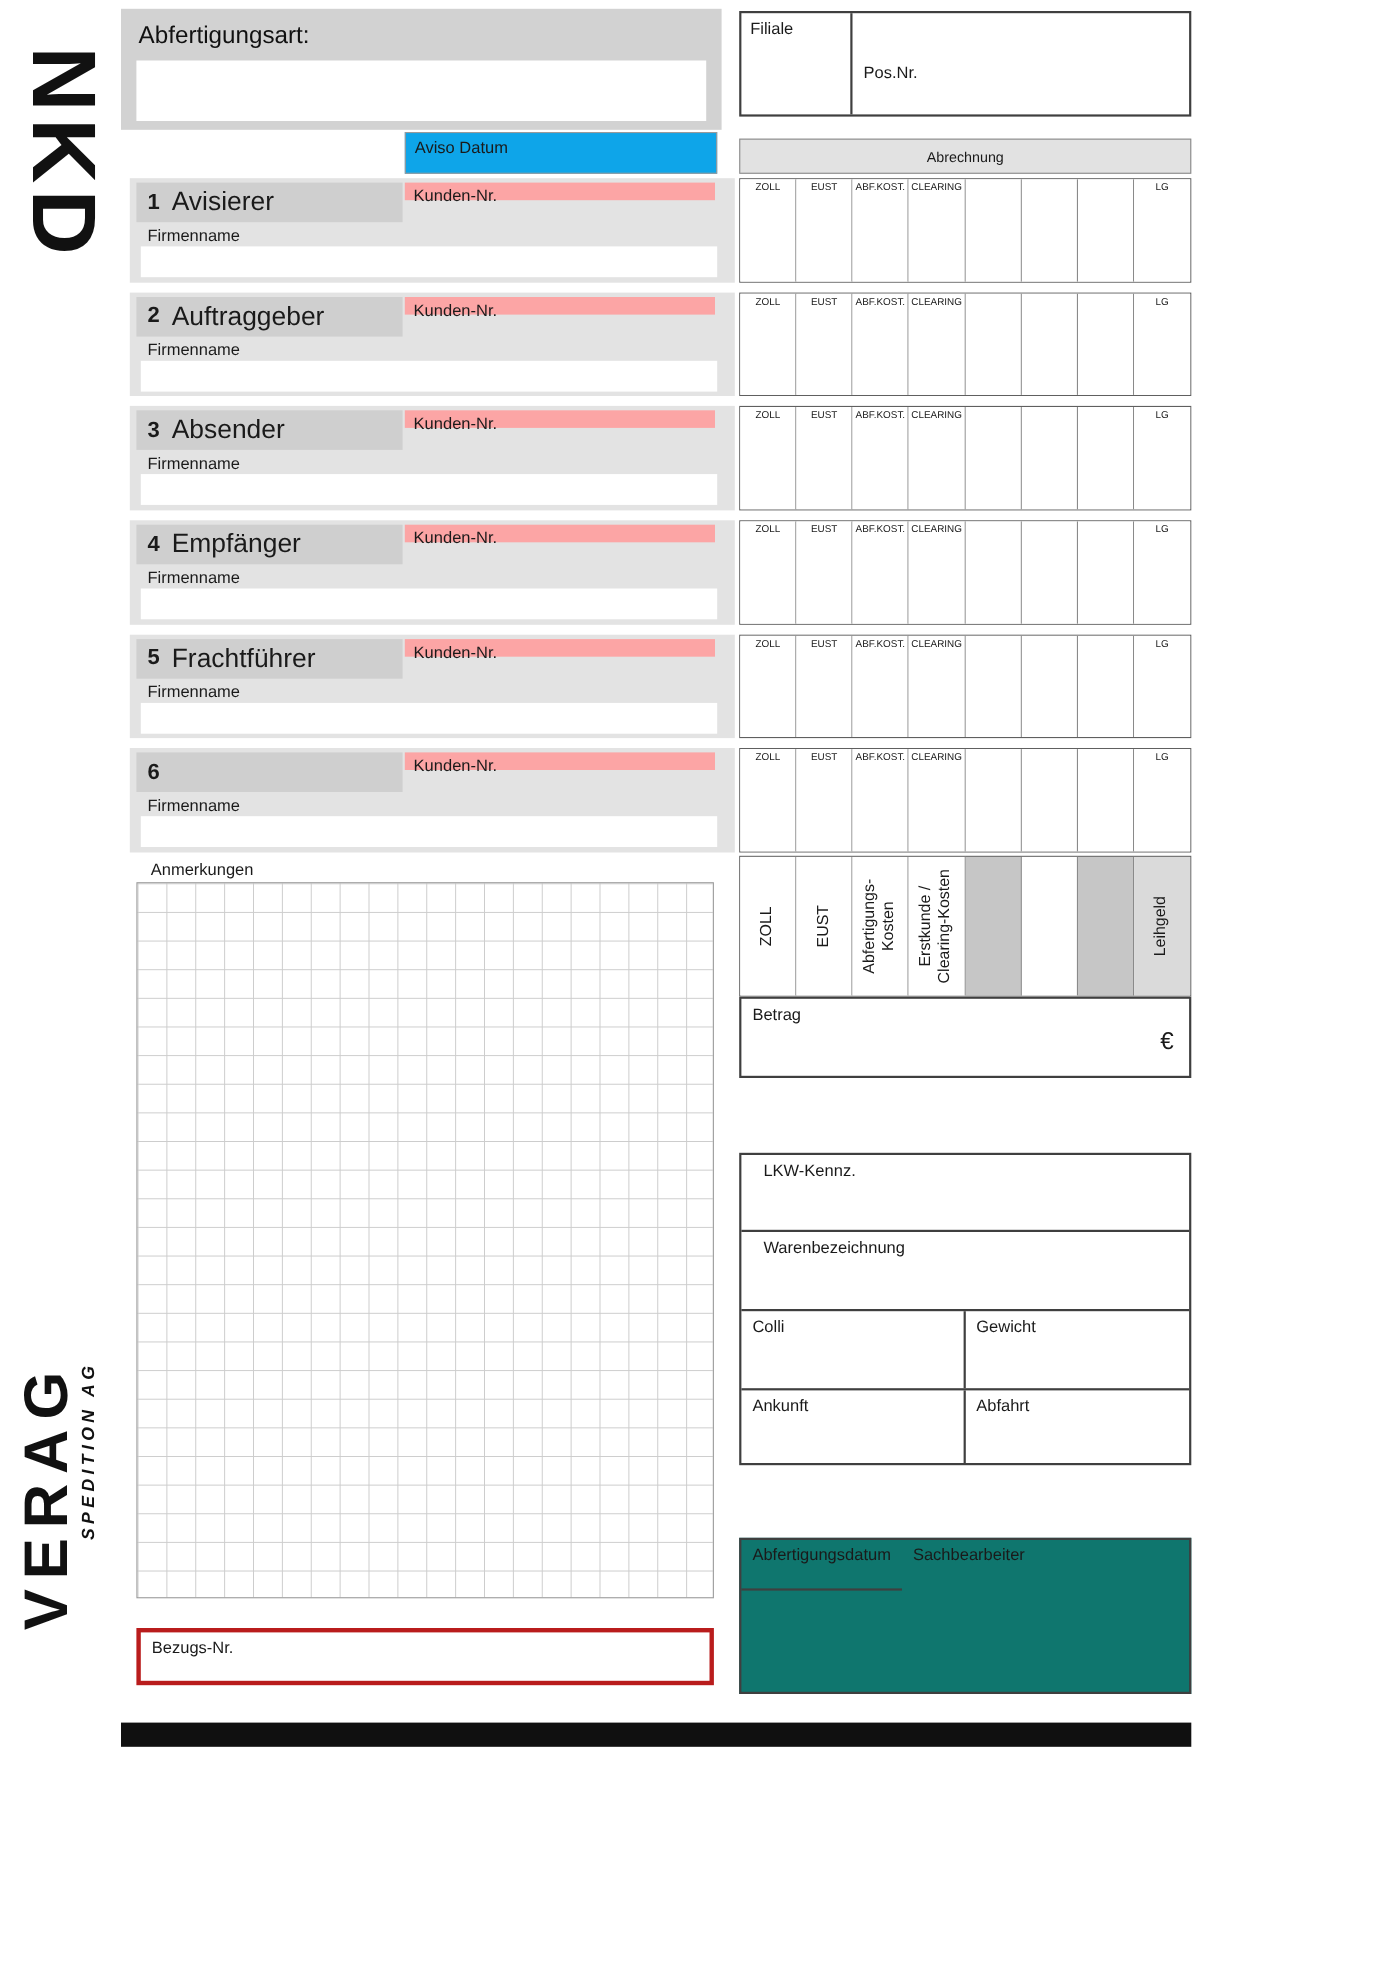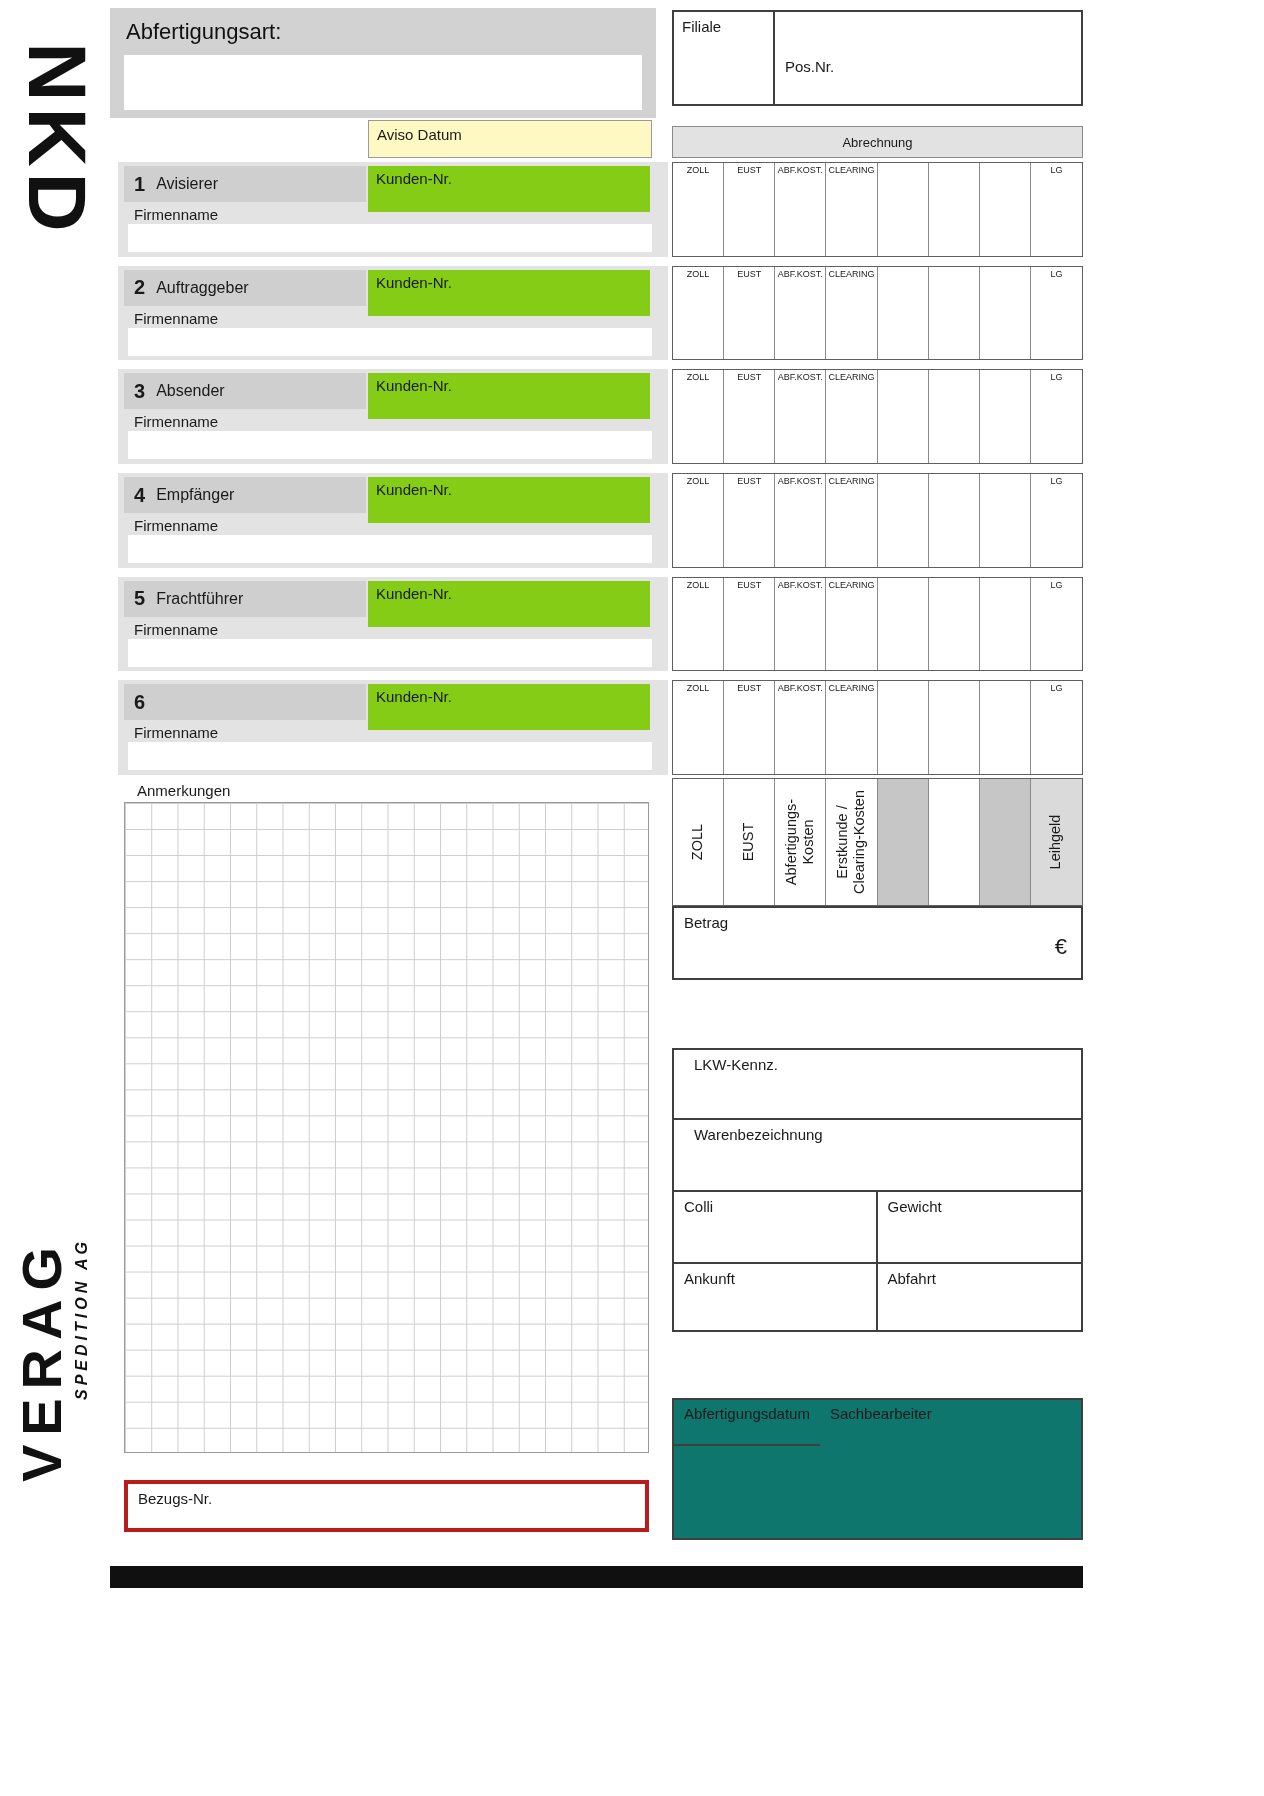--- a/index.html
+++ b/index.html
@@ -47,41 +47,41 @@
   }
   .filiale-box {
     left:672px; top:10px; width:411px; height:96px;
     border:2px solid #3f3f3f; display:flex; background:#fff;
   }
   .filiale-cell { width:101px; border-right:2px solid #3f3f3f; padding:6px 8px; font-size:15px; }
   .posnr-cell  { flex:1; padding:6px 10px; font-size:15px;margin-top:40px; }
 
   .aviso-box {
     left:368px; top:120px; width:284px; height:38px;
-    border:1px solid #9a9a9a; background:#fef9c3;
+    border:1px solid #9a9a9a; background:#0ea5e9;
     padding:5px 8px; font-size:15px;
   }
 
   
   .parties-col {
     left:118px; top:162px; width:550px; height:613px;
     display:flex; flex-direction:column; gap:9px;
   }
   .party { flex:1; background:#e3e3e3; position:relative; }
   .party-band {
     position:absolute; left:6px; top:4px; width:242px; height:36px;
     background:#cfcfcf; display:flex; align-items:center; gap:11px;
     padding-left:10px;
   }
   .party-num  { font-size:20px; font-weight:bold; }
-  .party-name { font-size:16px; }
+  .party-name { font-size:24px; }
   .fld-label  { font-size:15px; color:#1a1a1a; }
   .kunden-field {
-    position:absolute; left:250px; top:4px; width:282px; height:46px;
-    background:#84cc16; padding:4px 8px;
+    position:absolute; left:250px; top:4px; width:282px; height:16px;
+    background:#fca5a5; padding:4px 8px;
   }
   .firma-label { position:absolute; left:16px; top:44px; }
   .firma-field {
     position:absolute; left:10px; top:62px; width:524px; height:28px;
     background:#fff;
   }
 
   
   .ab-title {
     left:672px; top:126px; width:411px; height:32px;

